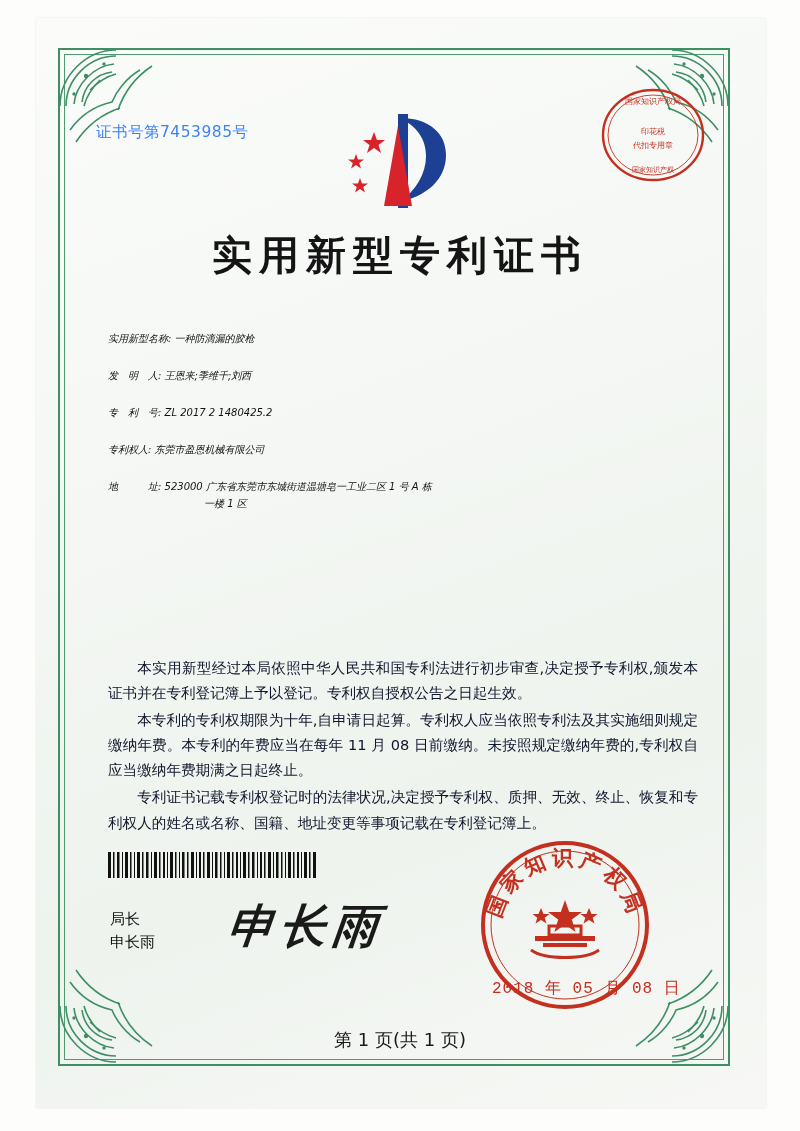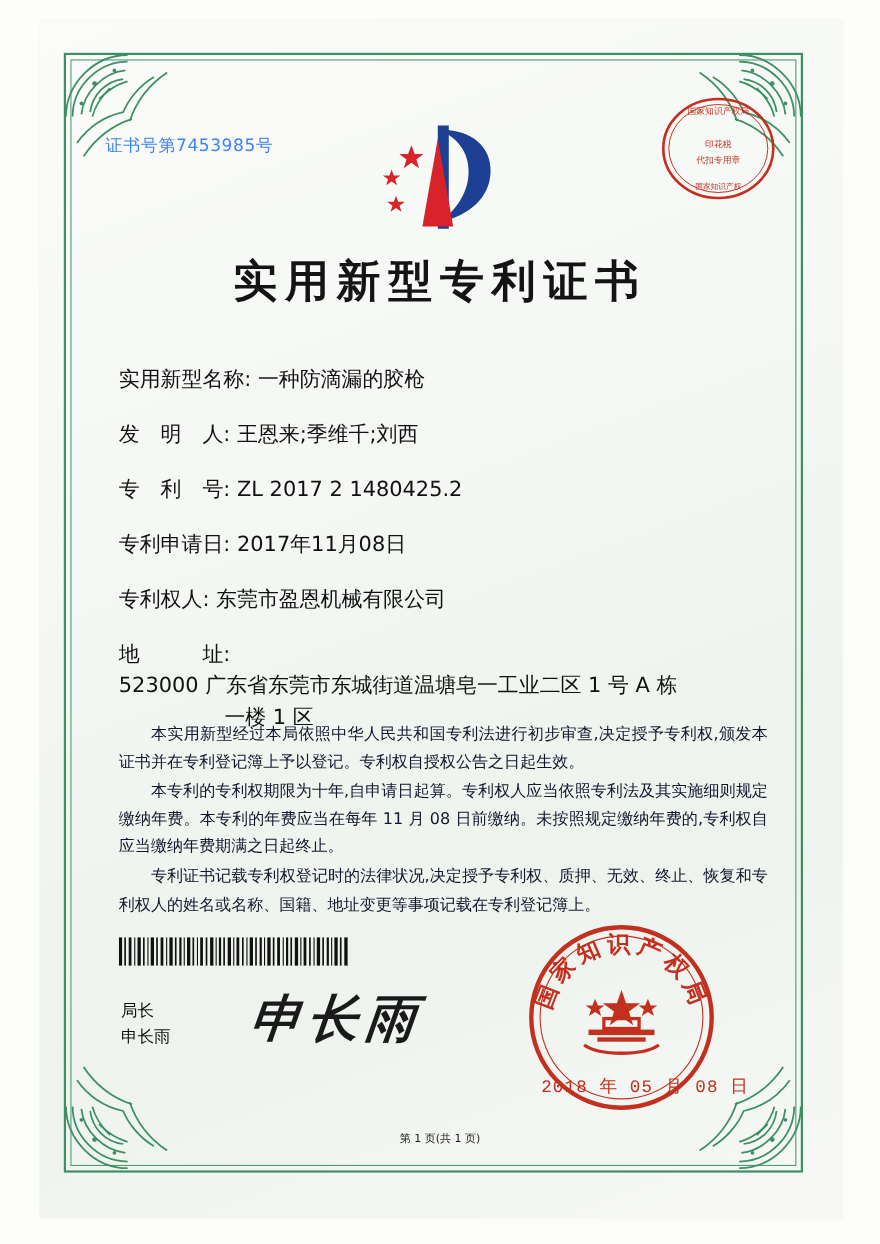--- a/index.html
+++ b/index.html
@@ -108,24 +108,25 @@
   
   .fields {
     position: absolute;
     left: 108px;
     top: 332px;
     width: 600px;
   }
   .row {
     position: relative;
     margin-bottom: 22.5px;
-    font-size: 19px;
+    font-size: 10px;
     color: #111;
     line-height: 1.45;
     white-space: nowrap;
+    font-style: italic;
   }
   .row .lbl {
     display: inline-block;
     color: #111;
   }
   .row .val {
     display: inline-block;
     color: #111;
   }
   .row.addr { white-space: normal; }
@@ -209,21 +210,21 @@
     white-space: nowrap;
   }
 
   
   .footer {
     position: absolute;
     left: 0;
     top: 1028px;
     width: 800px;
     text-align: center;
-    font-size: 10px;
+    font-size: 18px;
     color: #1a1a1a;
   }
 </style>
 </head>
 <body>
 
 <div id="page">
 
   <div class="paper"></div>
 
@@ -355,24 +356,20 @@
     <div class="row">
       <span class="lbl">发　明　人:</span>
       <span class="val">王恩来;季维千;刘西</span>
     </div>
 
     <div class="row">
       <span class="lbl">专　利　号:</span>
       <span class="val">ZL 2017 2 1480425.2</span>
     </div>
 
-    <div class="row">
-      <span class="lbl">专利申请日:</span>
-      <span class="val">2017年11月08日</span>
-    </div>
 
     <div class="row">
       <span class="lbl">专利权人:</span>
       <span class="val">东莞市盈恩机械有限公司</span>
     </div>
 
     <div class="row addr">
       <span class="lbl">地　　　址:</span>
       <span class="val">523000 广东省东莞市东城街道温塘皂一工业二区 1 号 A 栋</span>
       <span class="addr-cont">一楼 1 区</span>

